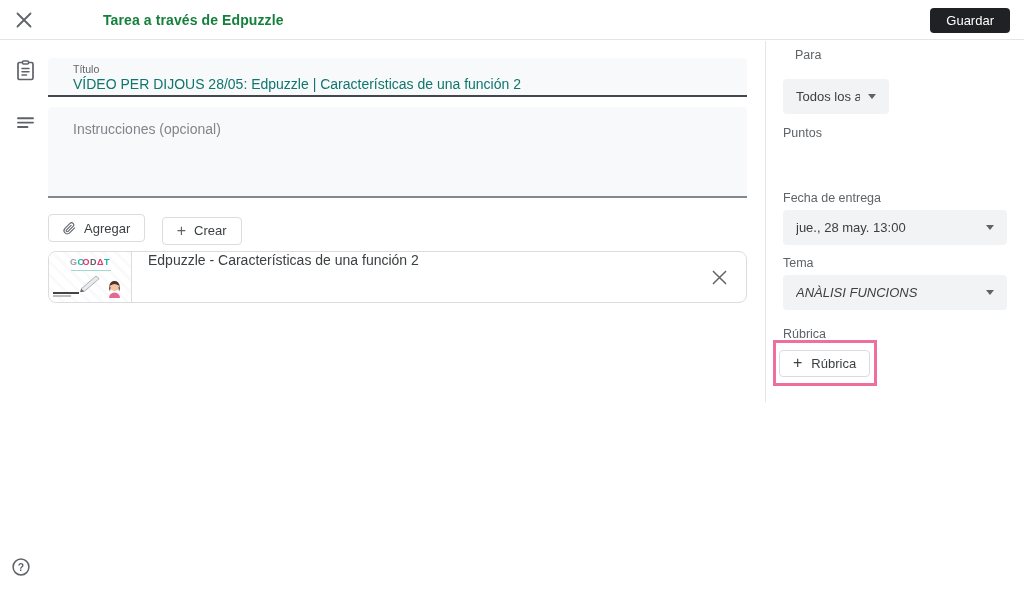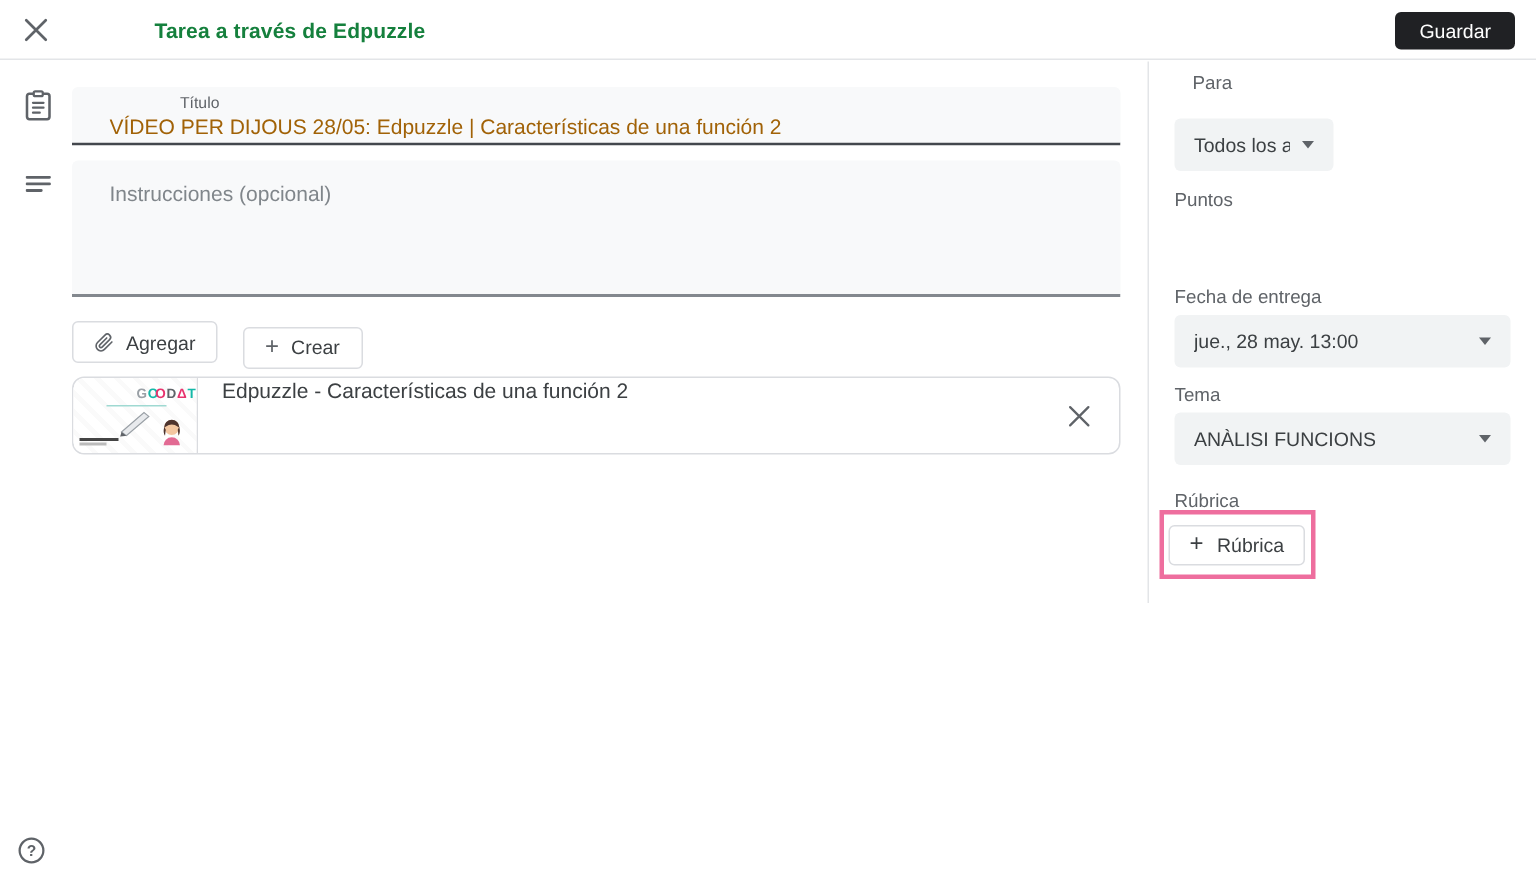--- a/index.html
+++ b/index.html
@@ -18,24 +18,24 @@
 
   
   .rail-icon { position:absolute; color:#5f6368; }
   .ic-assignment { left:16px; top:60px; }
   .ic-description { left:17px; top:116px; }
   .ic-help { left:11px; top:557px; cursor:pointer; }
 
   
   .title-field { position:absolute; left:48px; top:58px; width:699px; height:39px;
                  background:#f8f9fa; border-bottom:2px solid #43474d; border-radius:4px 4px 0 0; }
-  .title-field .flabel { position:absolute; left:25px; top:5px; font-size:10.5px; color:#5f6368;margin-left:47px; }
+  .title-field .flabel { position:absolute; left:25px; top:5px; font-size:10.5px; color:#5f6368; }
   .title-field input { position:absolute; left:25px; top:17px; width:660px; height:18px;
                        border:none; outline:none; background:transparent;
-                       font-family:inherit; font-size:14px; color:#a16207; font-weight:500; }
+                       font-family:inherit; font-size:14px; color:#0f766e; font-weight:500; }
 
   .instr-field { position:absolute; left:48px; top:107px; width:699px; height:91px;
                  background:#f8f9fa; border-bottom:2px solid #83888e; border-radius:4px 4px 0 0; }
   .instr-field textarea { position:absolute; left:25px; top:14px; width:650px; height:66px;
                           border:none; outline:none; background:transparent; resize:none;
                           font-family:inherit; font-size:14px; color:#3c4043; }
   .instr-field textarea::placeholder { color:#80868b; opacity:1; }
 
   .attach-row { position:absolute; left:48px; top:214px; }
   .chip-btn { display:inline-flex; align-items:center; gap:8px; height:28px; padding:0 14px;
@@ -46,21 +46,21 @@
 
   
   .card { position:absolute; left:48px; top:251px; width:699px; height:52px;
           border:1px solid #dadce0; border-radius:8px; background:#fff; display:flex; cursor:pointer; }
   .thumb { position:relative; width:83px; height:50px; border-right:1px solid #dadce0;
            border-radius:8px 0 0 8px; overflow:hidden; flex:none;
            background:
              repeating-linear-gradient(45deg, #fafafa 0 3px, #ffffff 3px 9px),
              repeating-linear-gradient(-45deg, rgba(240,240,240,.5) 0 2px, transparent 2px 9px),
              #fff; }
-  .thumb .logo { position:absolute; left:0; right:0; top:5px; text-align:right;
+  .thumb .logo { position:absolute; left:0; right:0; top:5px; text-align:center;
                  font-size:9px; font-weight:700; letter-spacing:.5px; }
   .logo .lG { color:#9aa0a6; }
   .logo .lO1 { color:#14b8a8; letter-spacing:-2px; }
   .logo .lO2 { color:#e8336e; }
   .logo .lD { color:#5f6368; }
   .logo .lA { color:#e8336e; }
   .logo .lT { color:#14b8a8; }
   .thumb .tealline { position:absolute; left:22px; top:18px; width:40px; height:1px; background:#9fd9d2; }
   .thumb .minitxt { position:absolute; left:4px; bottom:4px; }
   .thumb .minitxt i { display:block; height:2px; background:#8a6d6d; margin-bottom:1px; }
@@ -80,21 +80,21 @@
   .sb-label { position:absolute; left:17px; font-size:12.5px; color:#5f6368; }
   .dropdown { position:absolute; left:17px; height:35px; background:#f1f3f4; border-radius:4px;
               display:flex; align-items:center; justify-content:space-between;
               padding:0 13px; cursor:pointer; }
   .dd-value { font-size:13px; color:#3c4043; white-space:nowrap; overflow:hidden; }
   .caret { width:0; height:0; border-left:4px solid transparent; border-right:4px solid transparent;
            border-top:5px solid #5f6368; flex:none; margin-left:8px; }
   .dd-para   { top:38px;  width:106px; }
   .dd-puntos { top:104px; width:106px; }
   .dd-fecha  { top:169px; width:224px; }
-  .dd-tema   { top:234px; width:224px; }
+  .dd-tema   { top:234px; width:224px;font-style:italic; }
   .lb-para   { top:7px;margin-left:12px; }
   .lb-puntos { top:85px; }
   .lb-fecha  { top:150px; }
   .lb-tema   { top:215px; }
   .lb-rubrica{ top:286px; }
   .pink-box { position:absolute; left:7px; top:299px; width:104px; height:46px;
               border:3px solid #ee6e9e; display:flex; align-items:center; }
   .rubrica-btn { margin-left:3px; display:inline-flex; align-items:center; gap:9px;
                  height:27px; padding:0 13px; background:#fff; border:1px solid #dadce0;
                  border-radius:4px; font-size:13px; font-weight:500; color:#3c4043;

